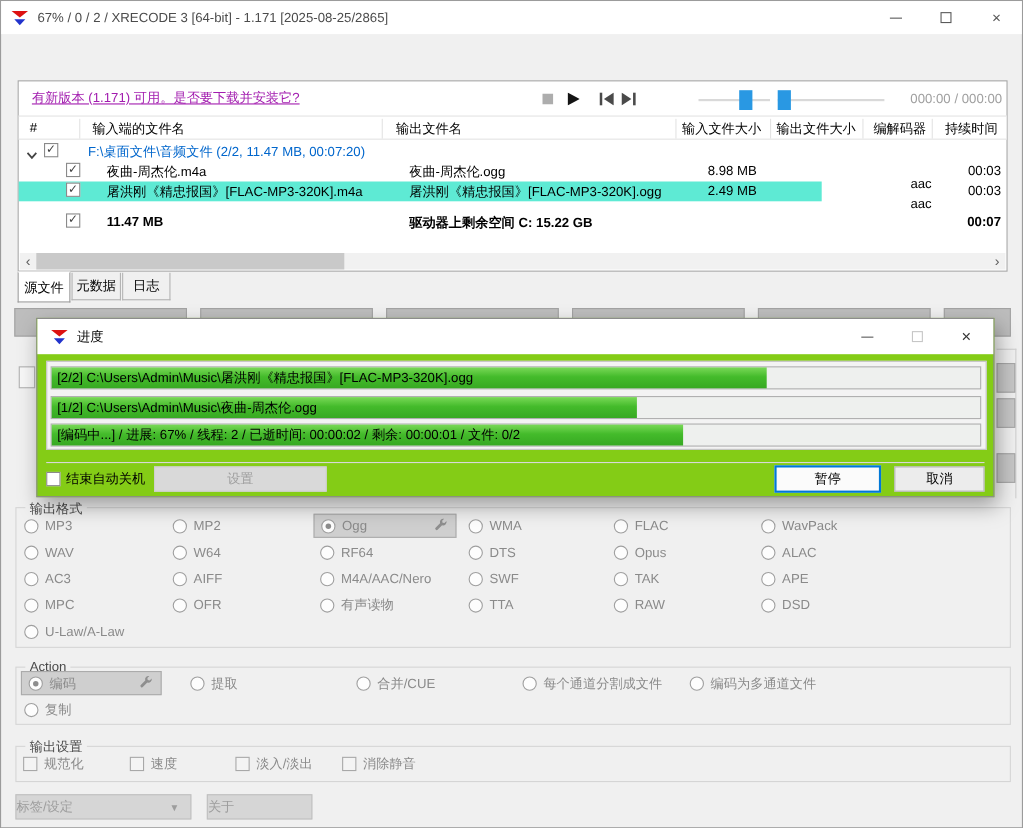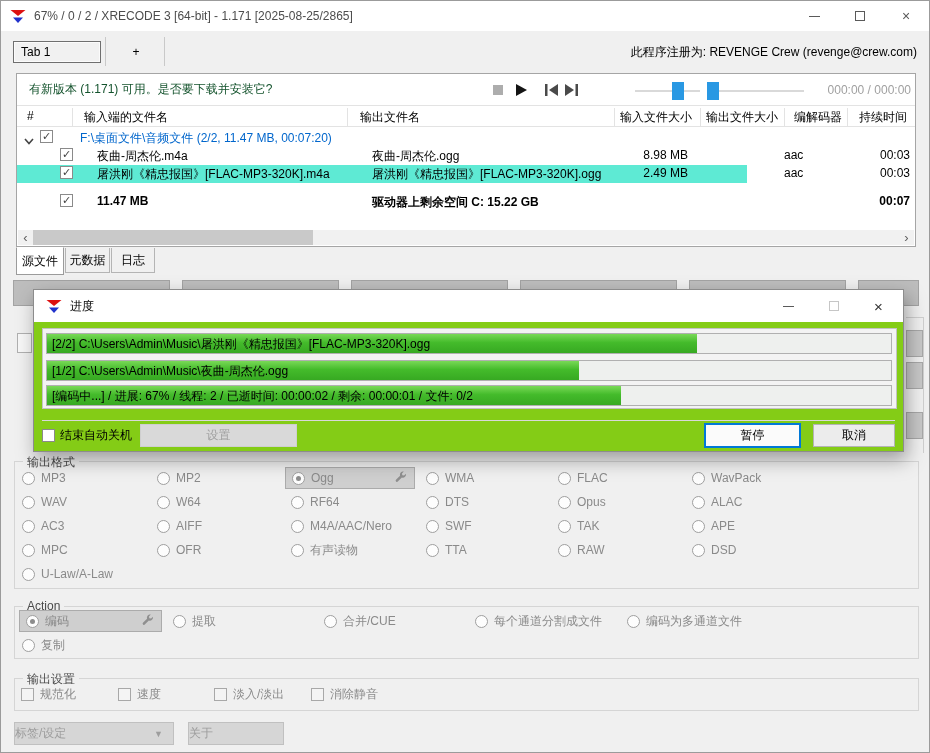--- a/index.html
+++ b/index.html
@@ -22,38 +22,38 @@
   
   .tabrow{position:absolute;top:30px;left:0;right:0;height:42px;background:#f0f0f0;}
   .tab1{position:absolute;left:12px;top:10px;width:88px;height:22px;border:1px solid #6f6f6f;
         background:#f1f1f1;box-shadow:inset 0 0 0 1px #fbfbfb;display:flex;align-items:center;padding-left:7px;}
   .tabsep{position:absolute;top:6px;width:1px;height:29px;background:#c9c9c9;}
   .tab-add{position:absolute;left:118px;top:10px;width:34px;height:22px;display:flex;align-items:center;justify-content:center;}
   .registration{position:absolute;right:12px;top:13px;color:#000;}
 
   
   .main-frame{position:absolute;left:15px;top:72px;width:900px;height:174px;background:#fff;border:1px solid #a5a5a5;}
-  .update-link{position:absolute;left:12px;top:7px;color:#14532d;cursor:pointer;}
+  .update-link{position:absolute;left:12px;top:7px;color:#a21caf;text-decoration:underline;cursor:pointer;}
   .transport{position:absolute;top:5px;left:470px;right:4px;height:22px;}
   .t-btn{position:absolute;top:3px;width:16px;height:16px;display:flex;align-items:center;justify-content:center;}
   .slider-track{position:absolute;top:11px;height:2px;background:#d9d9d9;}
   .slider-thumb{position:absolute;top:2px;width:12px;height:18px;background:#2998e3;}
   .time-label{position:absolute;right:0;top:4px;color:#a0a0a0;}
 
   .thead{position:absolute;left:0;top:31px;width:898px;height:22px;border-top:1px solid #e3e3e3;border-bottom:1px solid #e3e3e3;background:#fff;}
   .th{position:absolute;top:3px;color:#000;}
   .th-sep{position:absolute;top:2px;width:1px;height:18px;background:#e3e3e3;}
 
   .trow{position:absolute;left:0;width:730px;height:18px;}
   .trow.sel{background:#5eead4;}
   .cell{position:absolute;top:1px;white-space:nowrap;}
   .blue{color:#0066cc;}
   .bold{font-weight:bold;}
   .right{text-align:right;}
-  .center{text-align:left;}
+  .center{text-align:right;margin-top:12px;}
   .cb{display:inline-flex;width:13px;height:13px;background:#fff;border:1px solid #8a8a8a;
       align-items:center;justify-content:center;font-size:11px;color:#424242;line-height:1;}
   .cb.checked::after{content:"\2713";}
 
   .hscroll{position:absolute;left:1px;bottom:1px;width:896px;height:15px;background:#f1f1f1;}
   .hs-arrow{position:absolute;top:0;width:15px;height:15px;display:flex;align-items:center;justify-content:center;color:#5e5e5e;font-size:13px;}
   .hs-thumb{position:absolute;left:15px;top:0;width:280px;height:15px;background:#c9c9c9;}
 
   
   .btab{position:absolute;display:flex;align-items:center;justify-content:center;}
@@ -123,31 +123,20 @@
         </div>
       <div class="win-btn">
           <span class="max-glyph"></span>
         </div>
       <div class="win-btn">
           <span>×</span>
         </div>
     </div>
   </div>
 
-  <div class="tabrow">
-    <div class="tab1">
-        <span>Tab 1</span>
-      </div>
-    <div class="tabsep" style="left:104px"></div>
-    <div class="tab-add">
-        <span>+</span>
-      </div>
-    <div class="tabsep" style="left:163px"></div>
-    <span class="registration">此程序注册为: REVENGE Crew (revenge@crew.com)</span>
-  </div>
 
   <div class="main-frame">
     <a class="update-link">有新版本 (1.171) 可用。是否要下载并安装它?</a>
 
     <div class="transport">
       <div class="t-btn" style="left:3px">
         <svg width="10" height="10">
             <rect width="10" height="10" fill="#adadad"></rect>
           </svg>
       </div>
@@ -368,21 +357,21 @@
     </div>
 
   <div class="opt dim" style="left:21px;top:562px">
       <i class="rd"></i>
       <span>U-Law/A-Law</span>
     </div>
 
   <div class="gbox" style="left:13px;top:605px;width:905px;height:53px">
     <span class="legend">Action</span>
   </div>
-  <div class="opt dim hl" style="left:18px;top:609px;width:143px">
+  <div class="opt dim hl" style="left:18px;top:609px;width:128px">
     <i class="rd on"></i>
       <span>编码</span>
       <span class="grow"></span>
     <svg width="14" height="14" viewBox="0 0 16 16">
         <path d="M13.6 3.1a3.6 3.6 0 0 1-4.6 4.3L4.6 11.8a1.5 1.5 0 1 1-2.1-2.1L6.9 5.3a3.6 3.6 0 0 1 4.3-4.6L9.1 2.8l.4 2 2 .4 2.1-2.1z" fill="#8f8f8f"></path>
       </svg>
   </div>
   <div class="opt dim" style="left:172px;top:609px">
       <i class="rd"></i>
       <span>提取</span>

